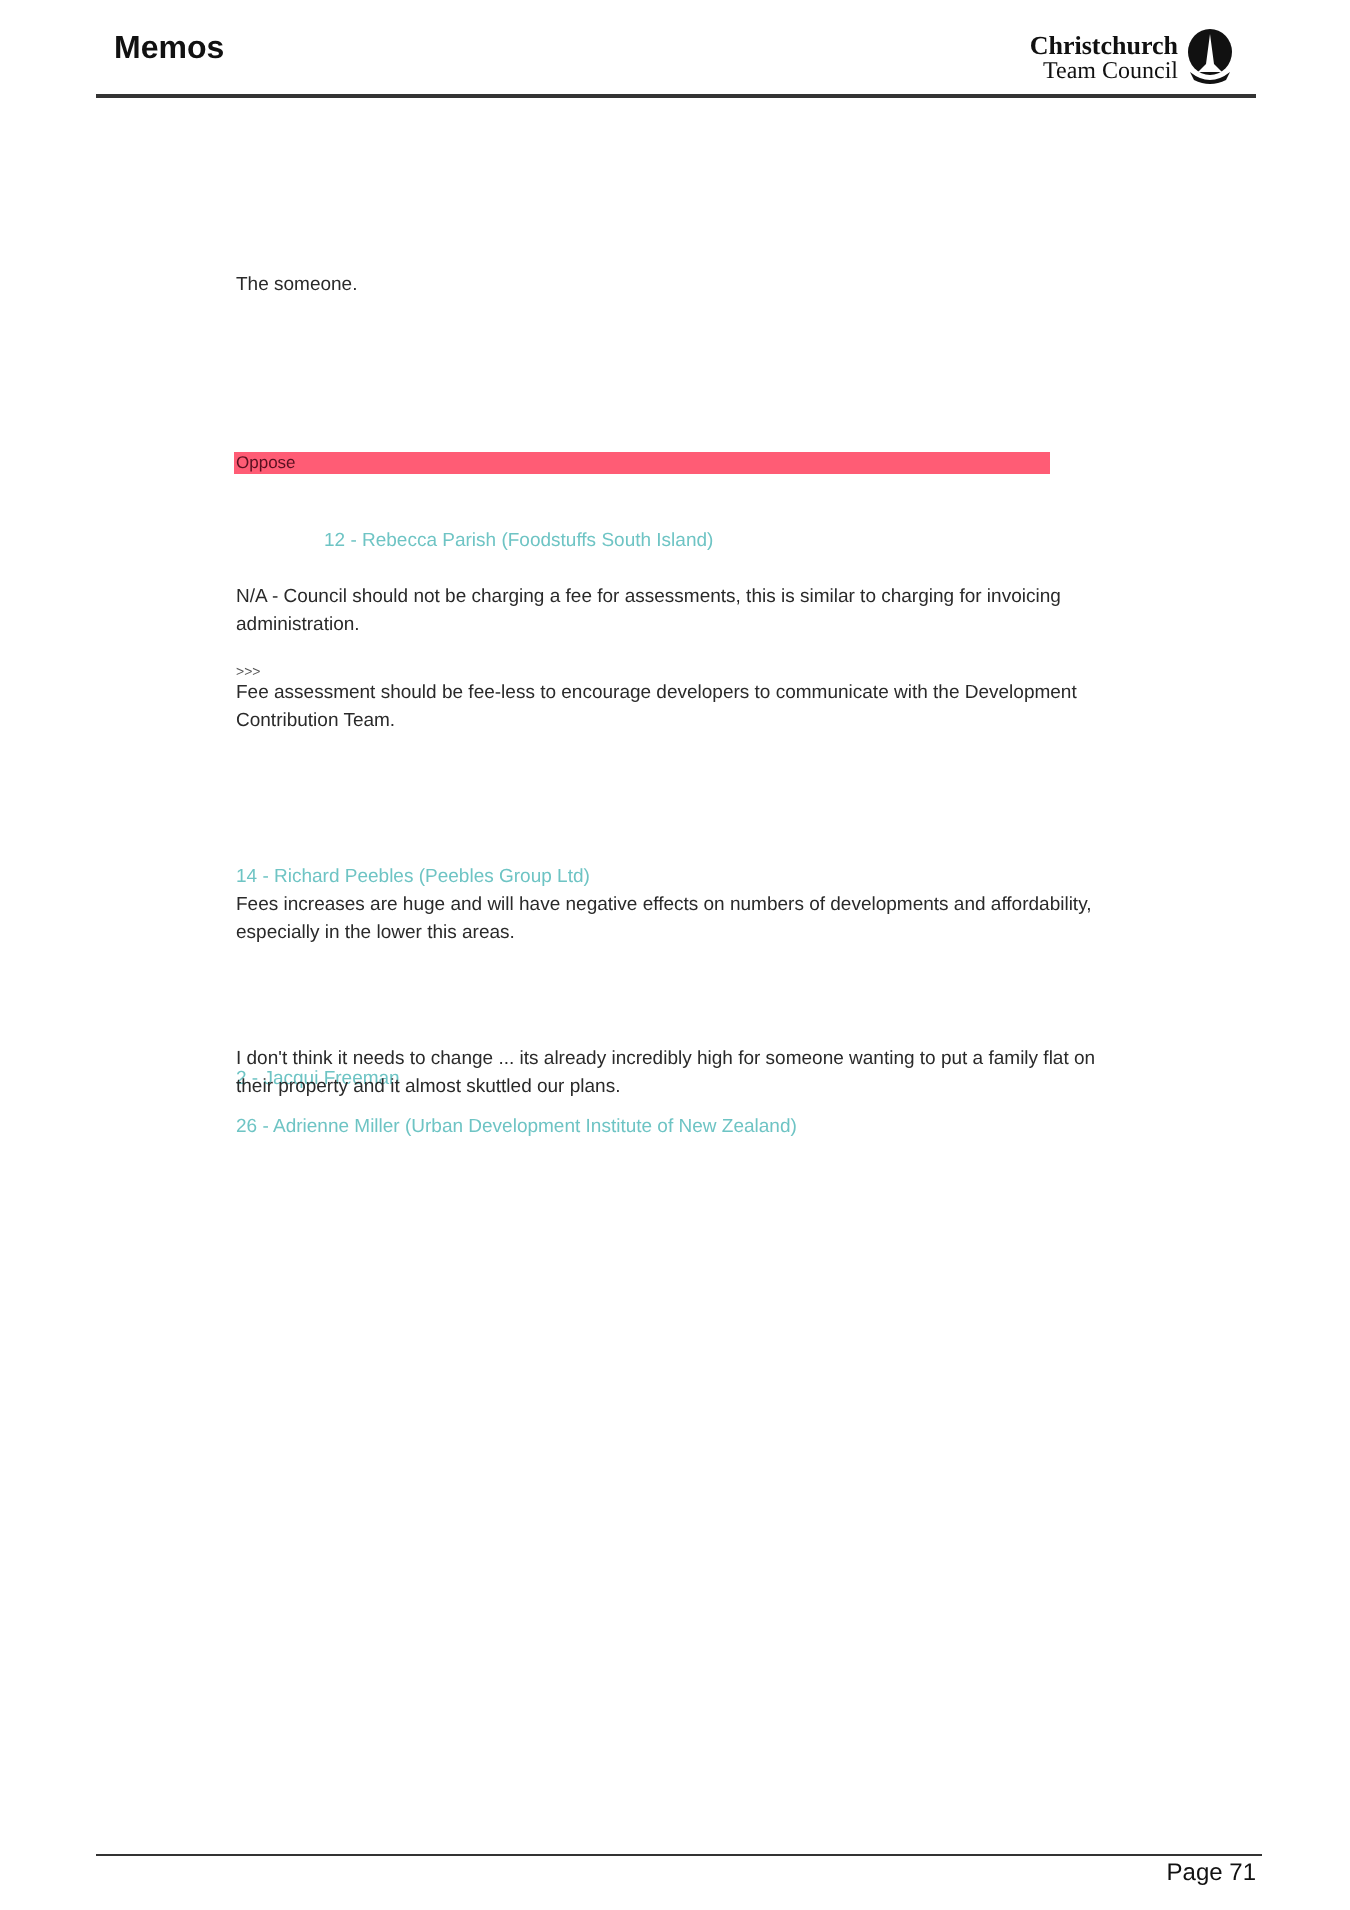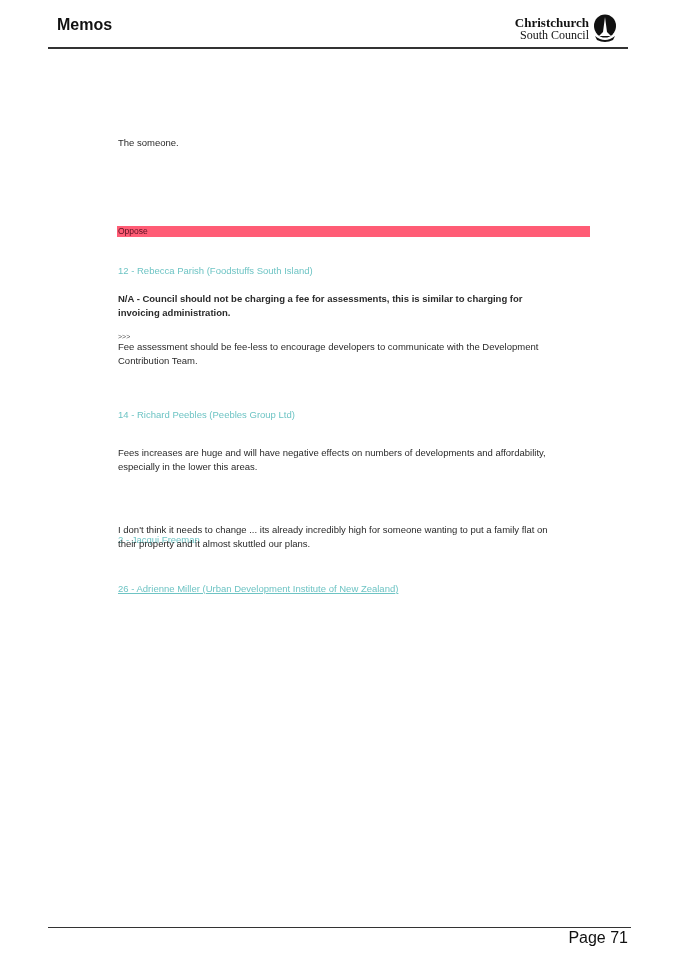--- a/index.html
+++ b/index.html
@@ -6,61 +6,61 @@
     body { width: 675px; height: 955px; position: relative; overflow: hidden;
            font-family: "Liberation Sans", "DejaVu Sans", sans-serif; color: #222; }
     .header-title { position: absolute; left: 57px; top: 16px; font-size: 16px; font-weight: bold; color: #111; }
     .logo { position: absolute; right: 58px; top: 14px; display: flex; align-items: flex-end; }
     .logo-text { text-align: right; font-family: "Liberation Serif", "DejaVu Serif", serif; line-height: 13px; margin-right: 4px; }
     .logo-line1 { font-size: 13px; font-weight: bold; color: #111; display: block; }
     .logo-line2 { font-size: 12px; color: #111; display: block; }
     .logo-icon { width: 24px; height: 28px; }
     .header-rule { position: absolute; left: 48px; top: 47px; width: 580px; height: 2px; background: #333; }
     .footer-rule { position: absolute; left: 48px; top: 927px; width: 583px; height: 1px; background: #333; }
-    .page-num { position: absolute; right: 47px; top: 929px; font-size: 16px; color: #111; }
+    .page-num { position: absolute; right: 47px; top: 929px; font-size: 12px; color: #111; }
     .p { position: absolute; left: 118px; width: 445px; font-size: 9.5px; line-height: 13.5px; color: #2a2a2a; }
     .heading { position: absolute; left: 118px; font-size: 9.5px; color: #6ec4c4; }
-    .oppose-bar { position: absolute; left: 117px; top: 226px; width: 473px; height: 11px; background: #ff5c75; }
+    .oppose-bar { position: absolute; left: 117px; top: 226px; width: 408px; height: 11px; background: #ff5c75; }
     .oppose-label { font-size: 8.5px; line-height: 11px; color: #5a1020; padding-left: 1px; }
     .small { font-size: 7px; color: #555; }
   </style>
 </head>
 <body>
 
 <div>
   <div class="header-title">Memos</div>
   <div class="logo">
     <div class="logo-text">
       <span class="logo-line1">Christchurch</span>
-      <span class="logo-line2">South Council</span>
+      <span class="logo-line2">Team Council</span>
     </div>
     <svg class="logo-icon" viewBox="0 0 24 28">
       <ellipse cx="12" cy="12" rx="11" ry="11.5" fill="#111"></ellipse>
       <path d="M12 3 L10 18 L6 22 L18 22 L14 18 Z" fill="#fff"></path>
       <path d="M2 22 Q12 30 22 22 L20 26 Q12 30 4 26 Z" fill="#111"></path>
     </svg>
   </div>
   <div class="header-rule"></div>
 </div>
 
 <div class="p" style="top:136px;">The someone.</div>
 
 <div class="oppose-bar">
   <div class="oppose-label">Oppose</div>
 </div>
 
-<div class="heading" style="top:265px;">12 - Rebecca Parish (Foodstuffs South Island)</div>
-<div class="p" style="top:292px;font-weight:bold;">N/A - Council should not be charging a fee for assessments, this is similar to charging for invoicing administration.</div>
+<div class="heading" style="top:265px;margin-left:44px;">12 - Rebecca Parish (Foodstuffs South Island)</div>
+<div class="p" style="top:292px;">N/A - Council should not be charging a fee for assessments, this is similar to charging for invoicing administration.</div>
 <div class="p small" style="top:330px;">&gt;&gt;&gt;</div>
 <div class="p" style="top:340px;">Fee assessment should be fee-less to encourage developers to communicate with the Development Contribution Team.</div>
 
-<div class="heading" style="top:409px;">14 - Richard Peebles (Peebles Group Ltd)</div>
+<div class="heading" style="top:433px;">14 - Richard Peebles (Peebles Group Ltd)</div>
 <div class="p" style="top:446px;">Fees increases are huge and will have negative effects on numbers of developments and affordability, especially in the lower this areas.</div>
 
 <div class="heading" style="top:498px;margin-top:36px;">2 - Jacqui Freeman</div>
 <div class="p" style="top:523px;">I don't think it needs to change ... its already incredibly high for someone wanting to put a family flat on their property and it almost skuttled our plans.</div>
 
-<div class="heading" style="top:583px;text-decoration:underline;">26 - Adrienne Miller (Urban Development Institute of New Zealand)</div>
+<div class="heading" style="top:558px;">26 - Adrienne Miller (Urban Development Institute of New Zealand)</div>
 
 <div>
   <div class="footer-rule"></div>
   <div class="page-num">Page 71</div>
 </div>
 
 </body></html>

